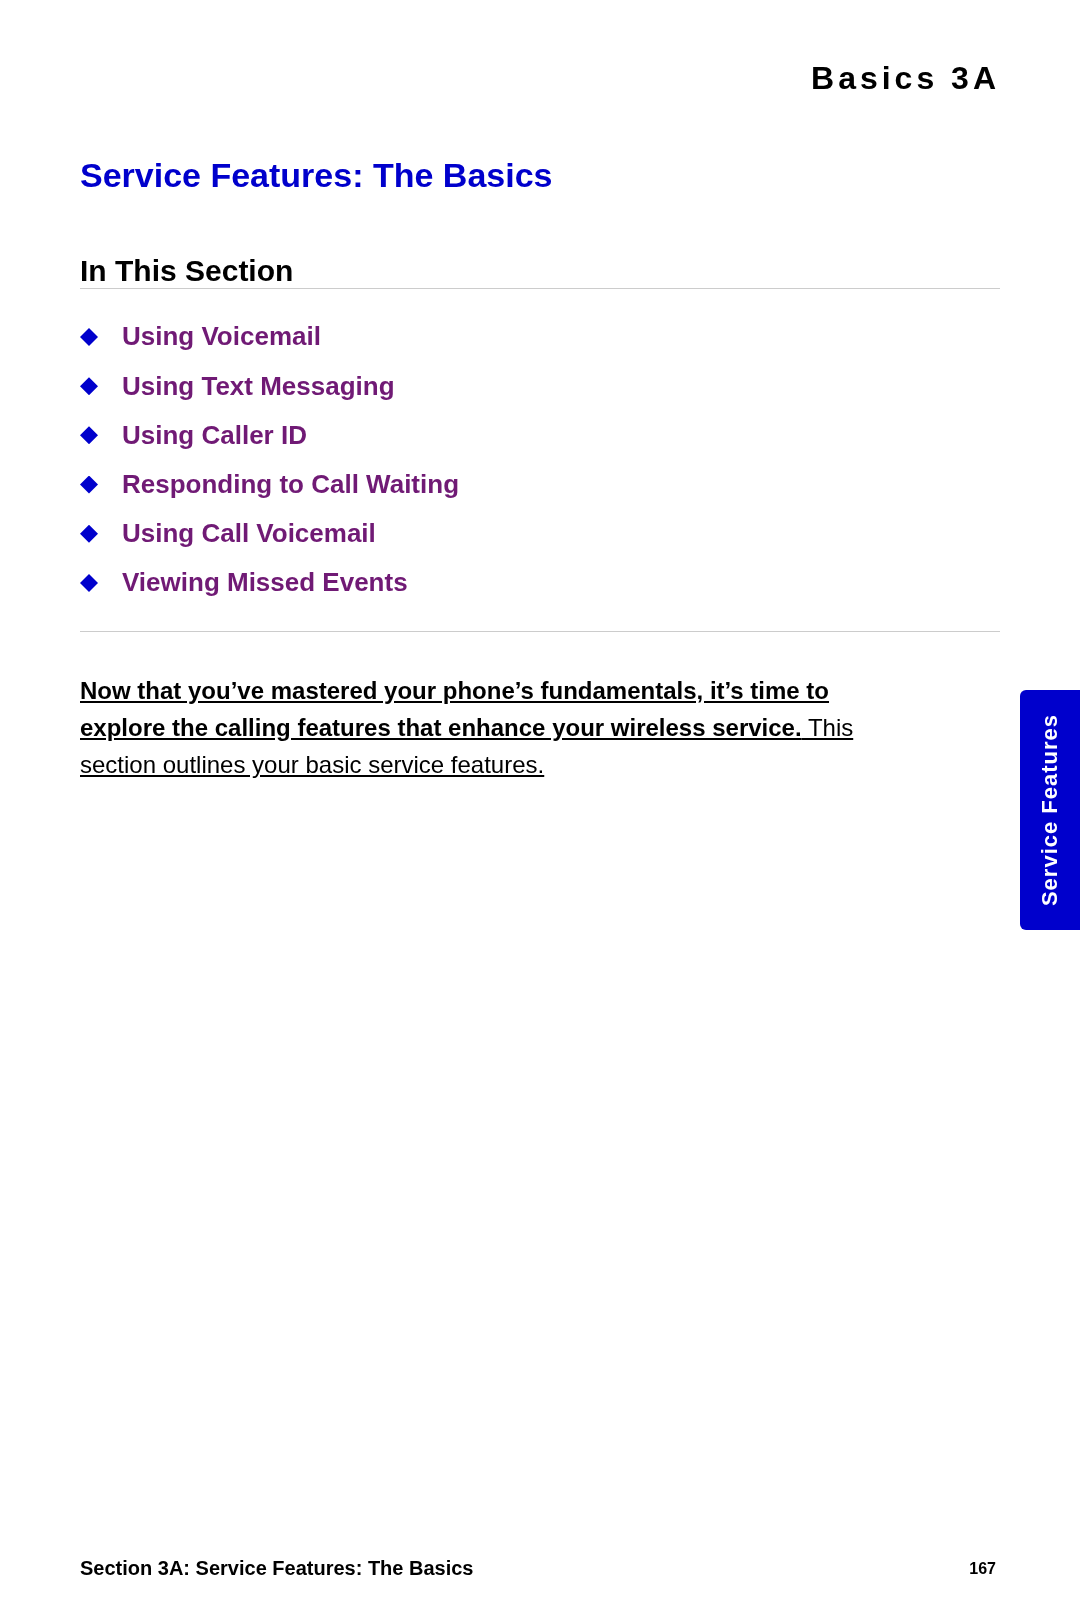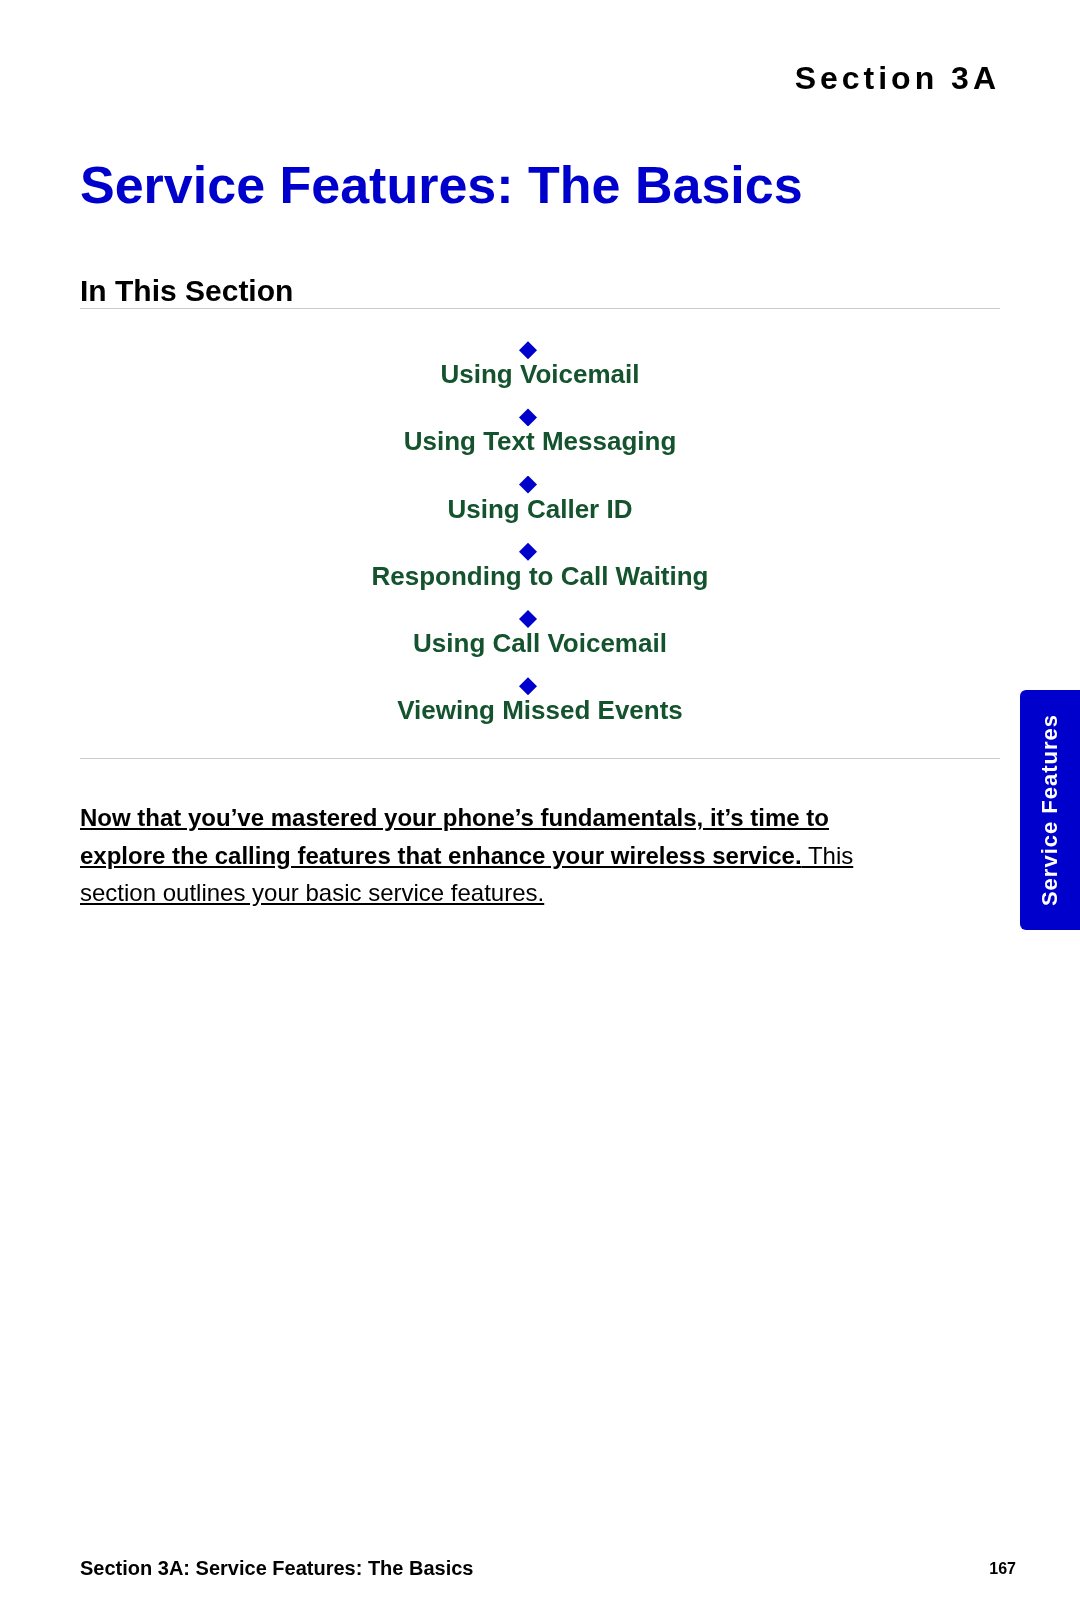--- a/index.html
+++ b/index.html
@@ -28,21 +28,21 @@
       text-align: right;
       font-size: 32px;
       font-weight: bold;
       color: #000000;
       letter-spacing: 4px;
       margin-bottom: 60px;
       font-family: Arial, Helvetica, sans-serif;
     }
 
     .page-title {
-      font-size: 52px;
+      font-size: 34px;
       font-weight: bold;
       color: #0000cc;
       margin-bottom: 60px;
       font-family: Arial, Helvetica, sans-serif;
       line-height: 1.1;
     }
 
     .in-this-section-heading {
       font-size: 30px;
       font-weight: bold;
@@ -59,25 +59,24 @@
     .toc-list {
       list-style: none;
       margin-bottom: 32px;
     }
 
     .toc-list li {
       display: flex;
       align-items: center;
       font-size: 26px;
       font-weight: bold;
-      color: #14532d;
+      color: #701a75;
       margin-bottom: 18px;
       font-family: Arial, Helvetica, sans-serif;
       line-height: 1.2;
-      flex-direction: column;
     }
 
     .toc-bullet {
       display: inline-block;
       width: 18px;
       height: 18px;
       background: #0000cc;
       clip-path: polygon(50% 0%, 100% 50%, 50% 100%, 0% 50%);
       margin-right: 24px;
       flex-shrink: 0;
@@ -130,21 +129,21 @@
       transform: rotate(180deg);
       letter-spacing: 1px;
       white-space: nowrap;
     }
 
     
     .footer {
       position: absolute;
       bottom: 40px;
       left: 80px;
-      right: 64px;
+      right: 84px;
       display: flex;
       justify-content: space-between;
       align-items: center;
     }
 
     .footer-left {
       font-size: 20px;
       font-weight: bold;
       color: #000000;
       font-family: Arial, Helvetica, sans-serif;
@@ -155,21 +154,21 @@
       font-weight: bold;
       color: #000000;
       font-family: Arial, Helvetica, sans-serif;
     }
   </style>
 </head>
 <body>
 
 <div class="page-container">
 
-  <div class="section-label">Section 3A</div>
+  <div class="section-label">Basics 3A</div>
 
   <h1 class="page-title">Service Features: The Basics</h1>
 
   <h2 class="in-this-section-heading">In This Section</h2>
 
   <hr class="divider">
 
   <ul class="toc-list">
     <li>
       <span class="toc-bullet"></span>

